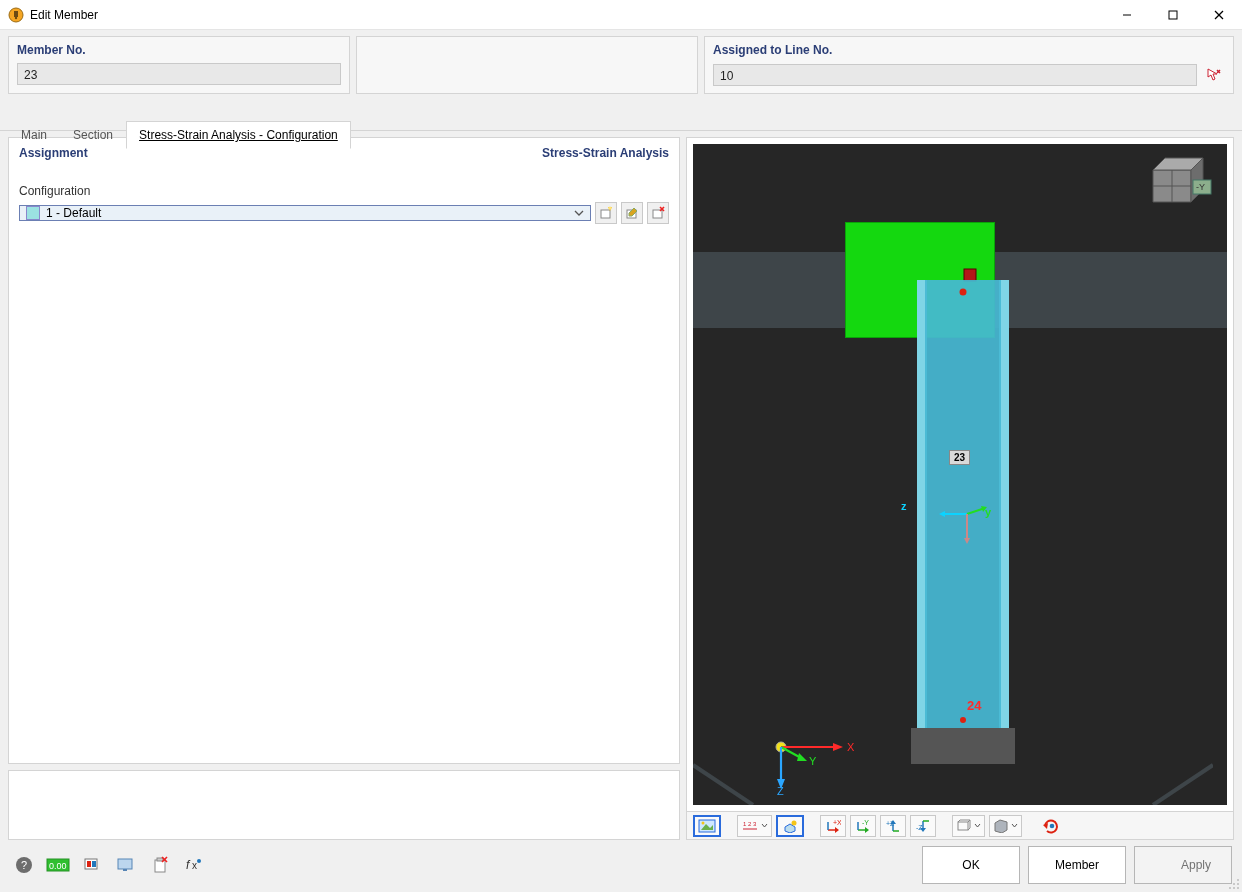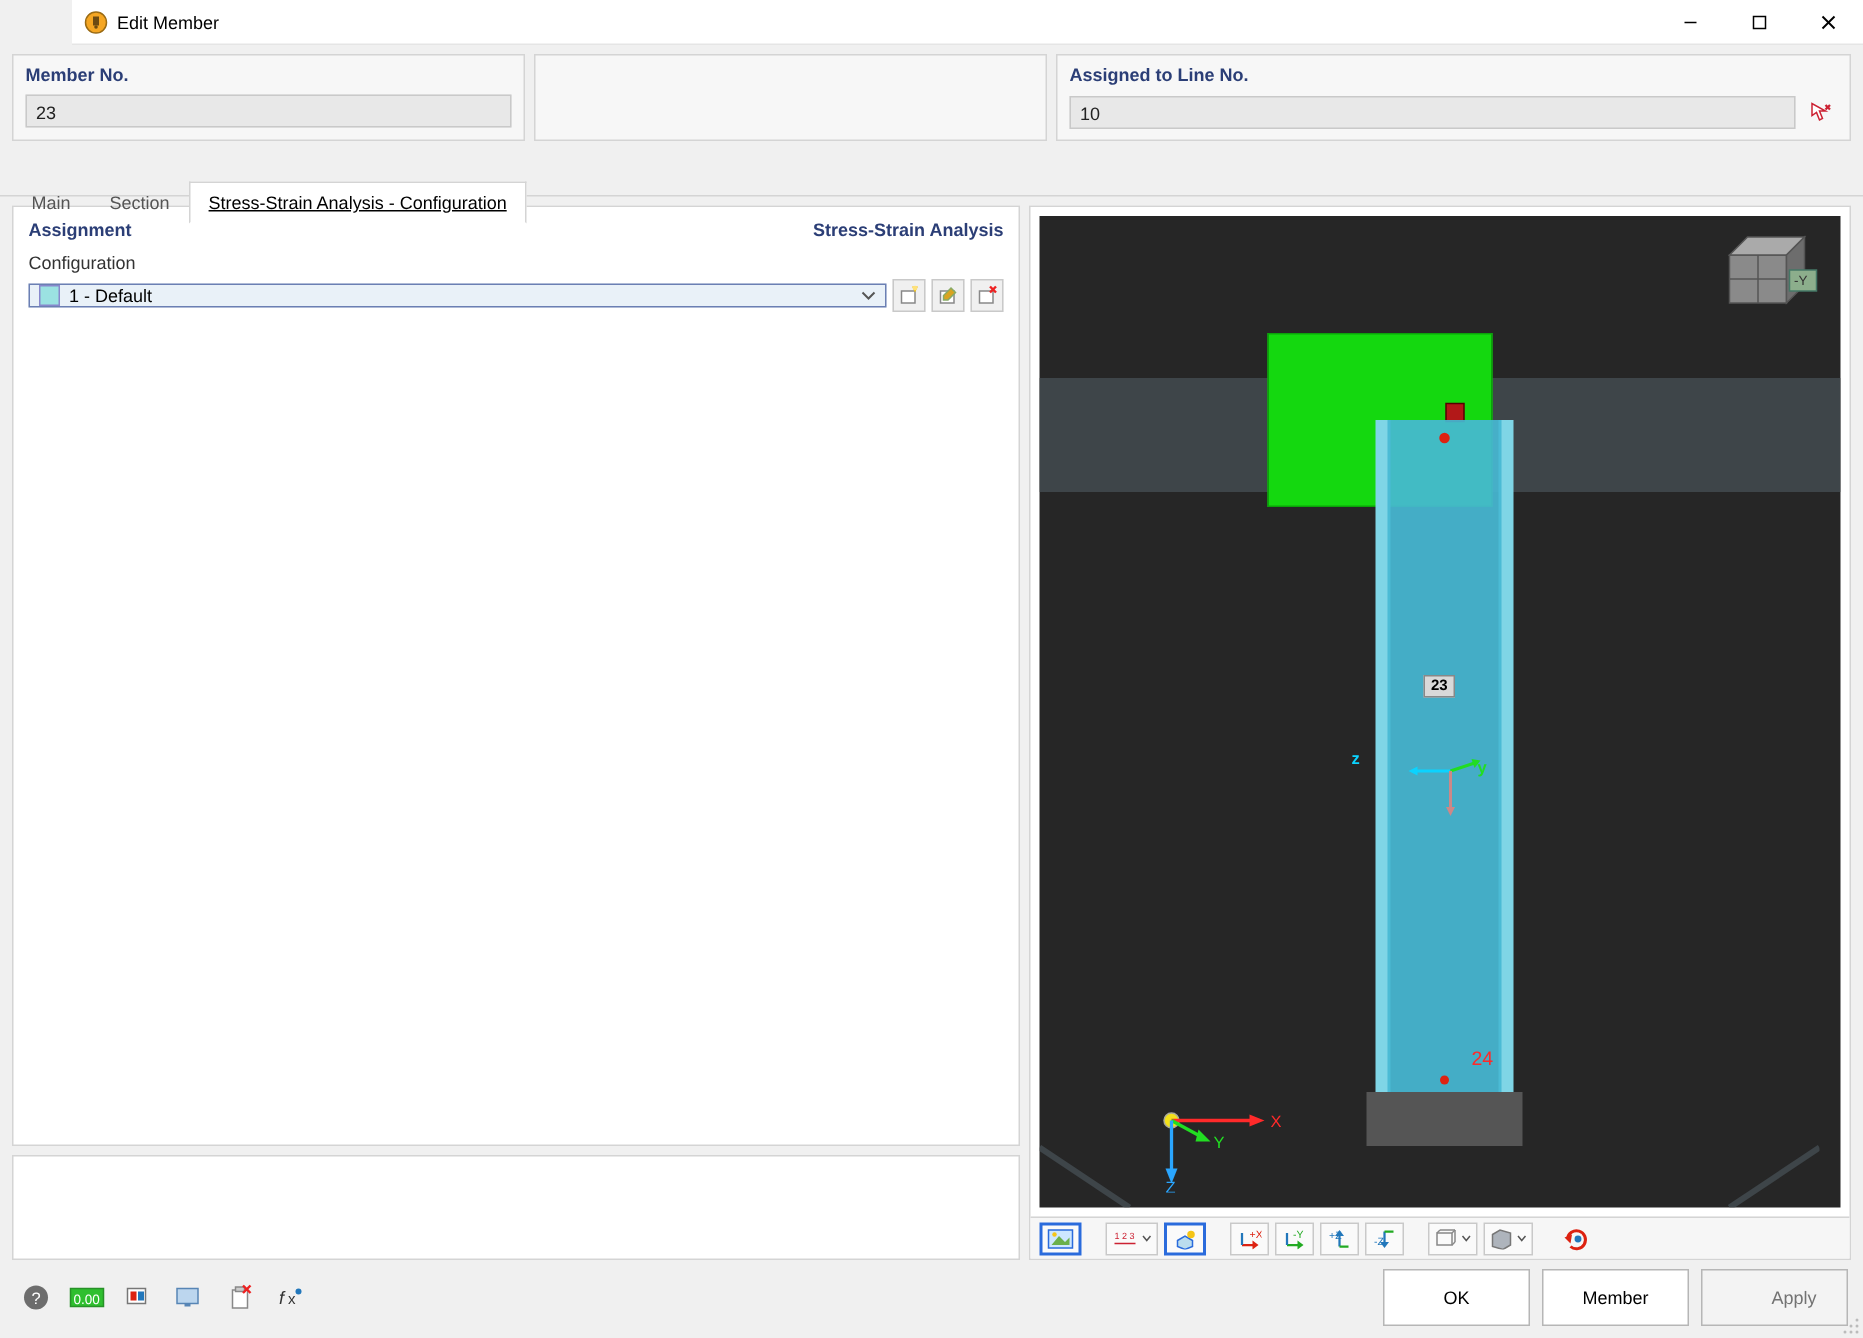--- a/index.html
+++ b/index.html
@@ -14,21 +14,20 @@
   flex-direction: column;
 }
 
 .titlebar {
   height: 30px;
   background: #ffffff;
   display: flex;
   align-items: center;
   padding: 0 0 0 8px;
   border-bottom: 1px solid #e5e5e5;
-  margin-left: 48px;
 }
 .titlebar .app-icon {
   width: 16px; height: 16px;
   margin-right: 6px;
   display: inline-flex; align-items:center; justify-content:center;
 }
 .titlebar .title { flex: 1; font-size: 12px; color: #000; }
 .titlebar .win-controls { display: flex; }
 .win-btn {
   width: 46px; height: 30px;
@@ -79,21 +78,21 @@
   text-decoration:underline;
 }
 .tab:not(.active) { color:#555; }
 
 
 .content { flex:1; display:flex; gap:6px; padding:6px 8px 0 8px; min-height:0; }
 .left-col { width:672px; display:flex; flex-direction:column; gap:6px; }
 .right-col { flex:1; display:flex; flex-direction:column; background:#fff; border:1px solid #d4d4d4; }
 
 .panel-card { background:#fff; border:1px solid #d4d4d4; padding:8px 10px; }
-.panel-header { display:flex; justify-content:space-between; align-items:center; margin-bottom:8px;}
+.panel-header { display:flex; justify-content:space-between; align-items:center; margin-bottom:24px;}
 .panel-title { color:#2b3e76; font-weight:600; font-size:12px; }
 .panel-title.right { color:#2b3e76; }
 
 .cfg-label { font-size:12px; color:#333; margin-bottom:4px; display:block;}
 .cfg-row { display:flex; gap:4px; align-items:center; }
 .combo {
   flex:1; height:16px; display:flex; align-items:center;
   border:1px solid #6b7fb3; background:#e9f1f8;
   padding:0 6px; position:relative;
 }
@@ -126,22 +125,22 @@
 .column .filler { position:absolute; left:8px; right:8px; top:0; bottom:0; background:#47b9d4; opacity:.92;}
 .column .flange-l { position:absolute; left:0; width:10px; top:0; bottom:0; background:#7fd5e6;}
 .column .flange-r { position:absolute; right:0; width:10px; top:0; bottom:0; background:#7fd5e6;}
 .column .base { position:absolute; left:-6px; right:-6px; bottom:-36px; height:36px; background:#555;}
 .badge23 {
   position:absolute; left:256px; top:306px;
   background:#d9d9d9; color:#000; font-weight:700; font-size:10px; padding:1px 4px;
   border:1px solid #888;
 }
 .badge24 {
-  position:absolute; left:288px; top:554px;
-  color:#ff2a2a; font-weight:400; font-size:13px;
+  position:absolute; left:274px; top:554px;
+  color:#ff2a2a; font-weight:700; font-size:13px;
 }
 .axis-z-lbl { position:absolute; left:208px; top:356px; color:#0bd3ff; font-size:11px; font-weight:600;}
 .axis-y-lbl { position:absolute; left:292px; top:362px; color:#22dd22; font-size:11px; font-weight:600;}
 .UCS {
   position:absolute; left:66px; bottom:10px;
 }
 
 
 .view-toolbar {
   height:28px; display:flex; align-items:center; gap:4px; padding:2px 6px;

